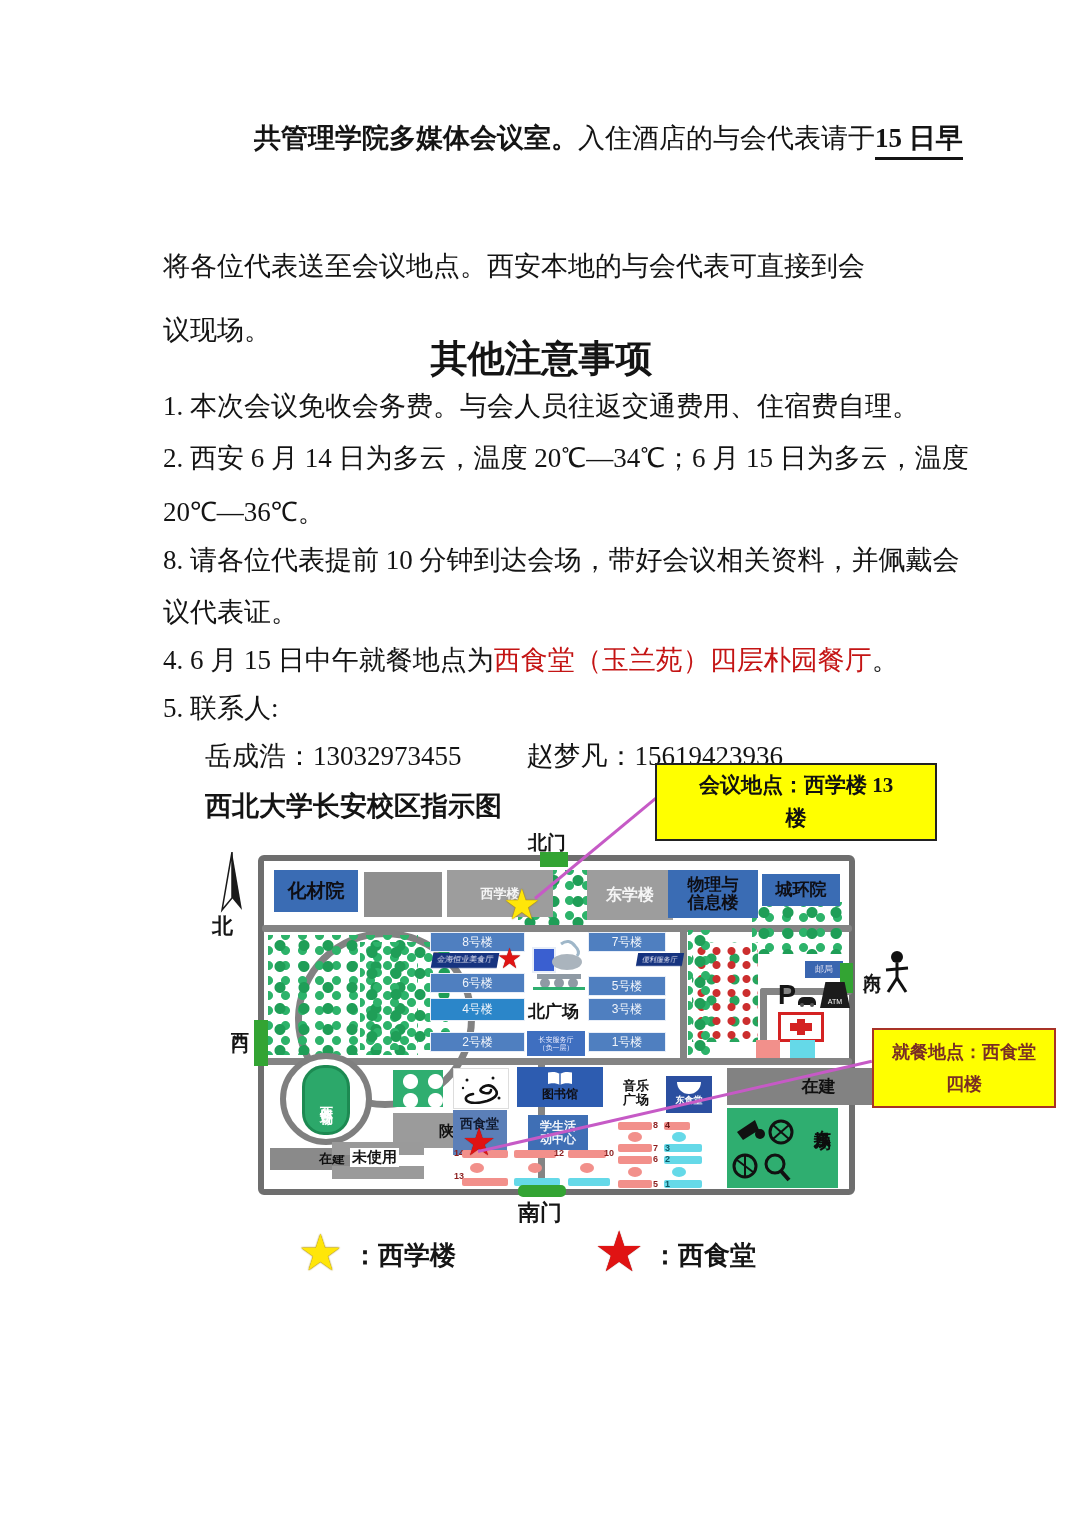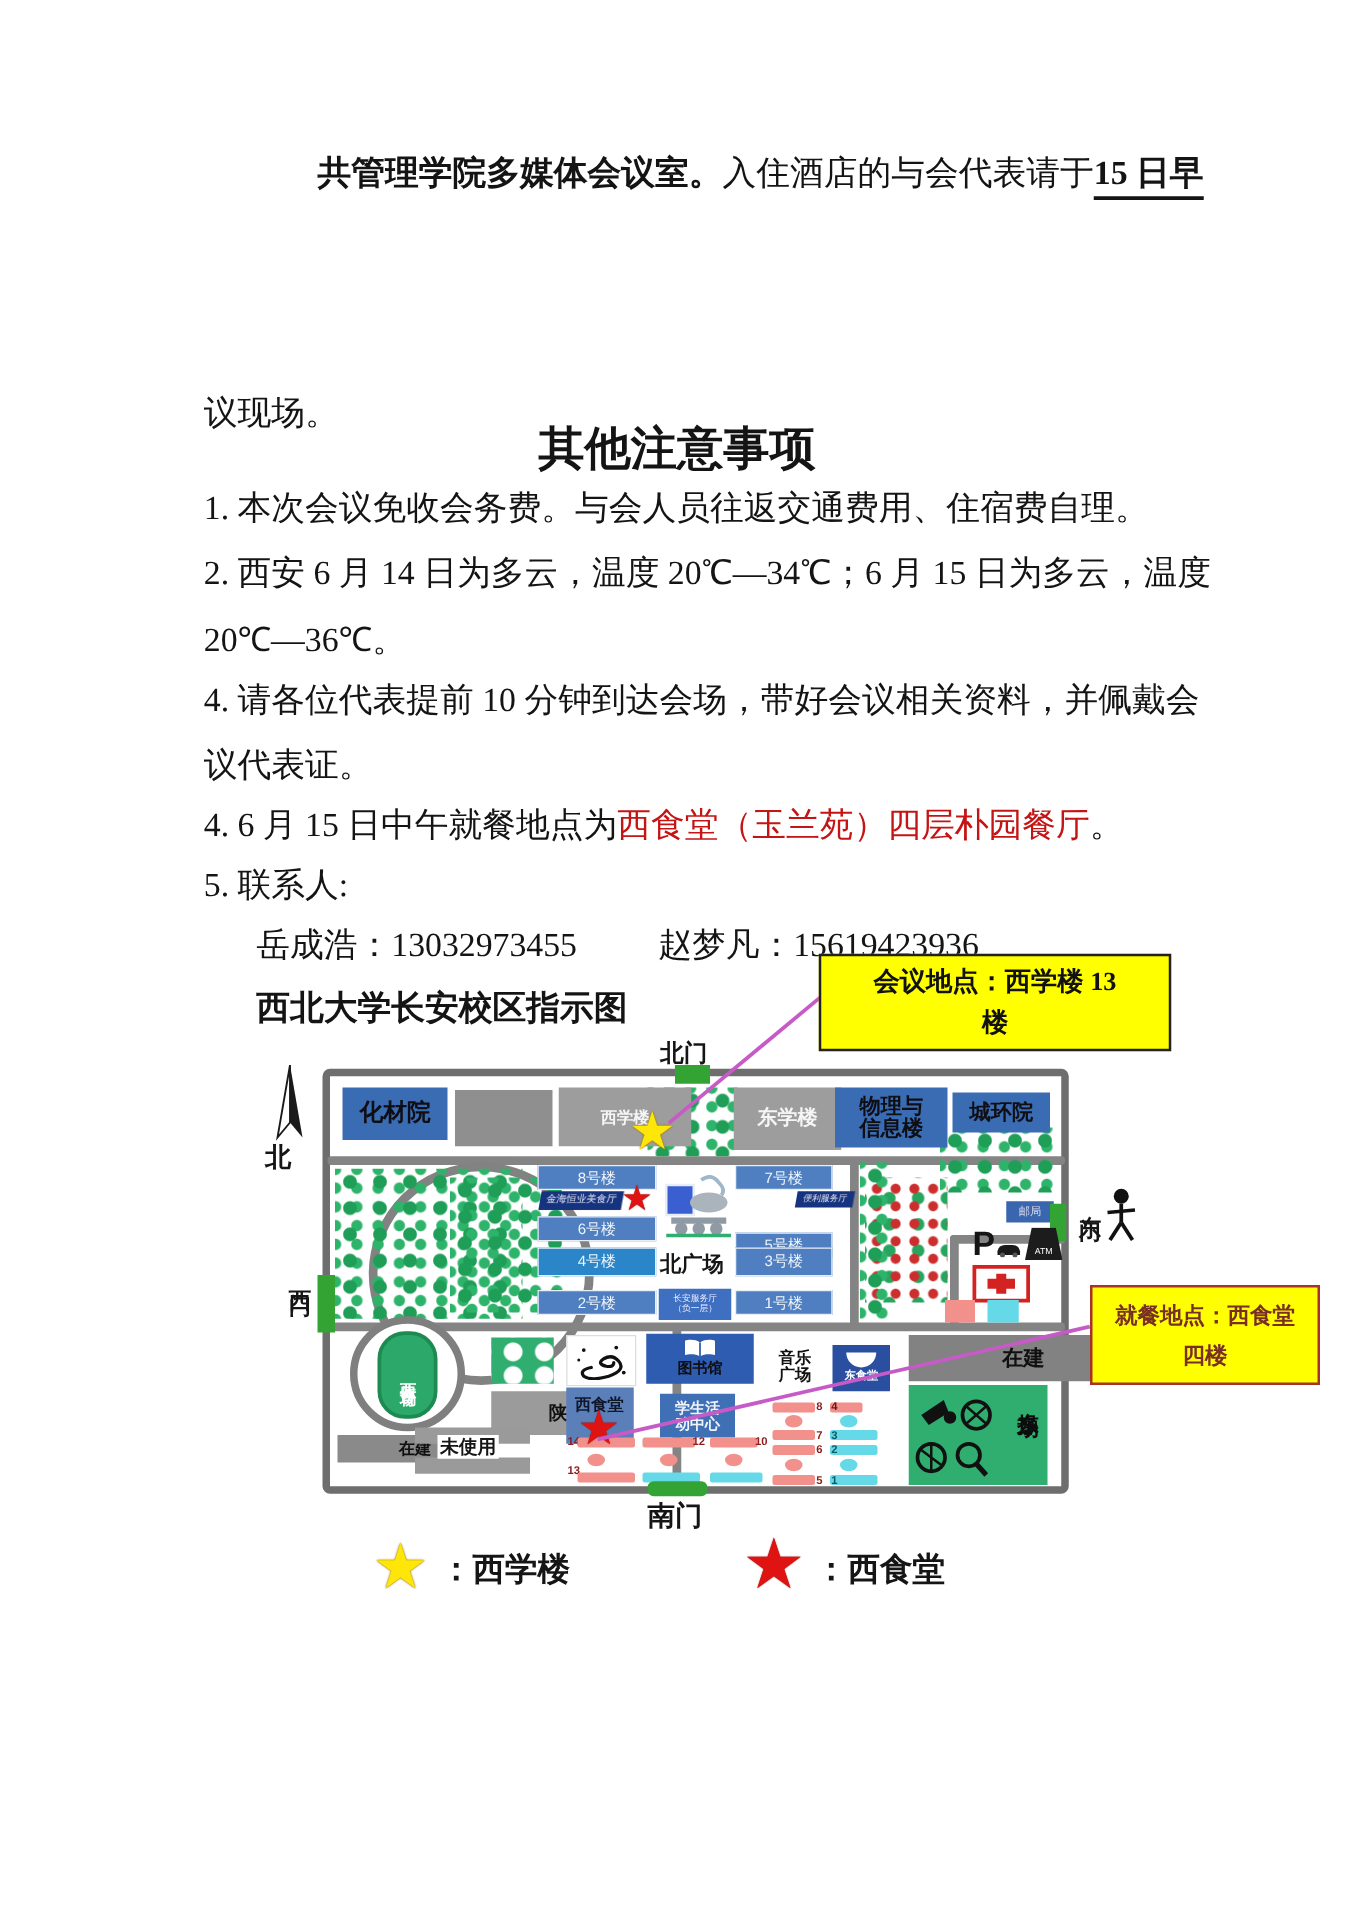--- a/index.html
+++ b/index.html
@@ -48,28 +48,29 @@
   .vtext{writing-mode:vertical-rl;letter-spacing:2px;}
 </style>
 </head>
 <body>
 
 <div id="page">
 
   <div class="line" style="left:254px;top:120px;">
     <span class="bold">共管理学院多媒体会议室。</span><span>入住酒店的与会代表请于</span><span class="bold ul">15 日早</span>
   </div>
+  <div class="line" style="left:163px;top:248px;">将各位代表送至会议地点。西安本地的与会代表可直接到会</div>
   <div class="line" style="left:163px;top:312px;">议现场。</div>
 
   <div class="line bold" style="left:163px;top:334px;width:757px;text-align:center;font-size:37px;">其他注意事项</div>
 
   <div class="line" style="left:163px;top:388px;">1. 本次会议免收会务费。与会人员往返交通费用、住宿费自理。</div>
   <div class="line" style="left:163px;top:440px;">2. 西安 6 月 14 日为多云，温度 20℃—34℃；6 月 15 日为多云，温度</div>
   <div class="line" style="left:163px;top:492px;">20℃—36℃。</div>
-  <div class="line" style="left:163px;top:542px;">4. 请各位代表提前 10 分钟到达会场，带好会议相关资料，并佩戴会</div>
+  <div class="line" style="left:163px;top:542px;">8. 请各位代表提前 10 分钟到达会场，带好会议相关资料，并佩戴会</div>
   <div class="line" style="left:163px;top:594px;">议代表证。</div>
   <div class="line" style="left:163px;top:642px;">
     <span>4. 6 月 15 日中午就餐地点为</span><span class="red">西食堂（玉兰苑）四层朴园餐厅</span><span>。</span>
   </div>
   <div class="line" style="left:163px;top:690px;">5. 联系人:</div>
   <div class="line" style="left:205px;top:738px;">
     <span>岳成浩：13032973455</span><span style="display:inline-block;width:65px;"></span><span>赵梦凡：15619423936</span>
   </div>
 
   <div class="line bold" style="left:205px;top:788px;font-size:27px;">西北大学长安校区指示图</div>
@@ -137,21 +138,21 @@
 
     <div class="mb tb" style="left:230px;top:102px;width:93px;height:18px;">8号楼</div>
     <div class="mb banner" style="left:232px;top:123px;width:66px;height:15px;">金海恒业美食厅</div>
     <span class="star rstar" style="left:297px;top:115px;font-size:28px;z-index:5;">★</span>
     <div class="mb tb" style="left:230px;top:143px;width:93px;height:18px;">6号楼</div>
     <div class="mb tbd" style="left:230px;top:168px;width:93px;height:21px;">4号楼</div>
     <div class="mb tb" style="left:230px;top:202px;width:93px;height:18px;">2号楼</div>
 
     <div class="mb tb" style="left:388px;top:102px;width:76px;height:18px;">7号楼</div>
     <div class="mb banner" style="left:437px;top:123px;width:46px;height:13px;font-size:7px;">便利服务厅</div>
-    <div class="mb tb" style="left:388px;top:156px;width:76px;height:18px;">5号楼</div>
+    <div class="mb tb" style="left:388px;top:146px;width:76px;height:18px;">5号楼</div>
     <div class="mb tb" style="left:388px;top:168px;width:76px;height:21px;">3号楼</div>
     <div class="mb tb" style="left:388px;top:202px;width:76px;height:18px;">1号楼</div>
 
     <div class="mb" style="left:327px;top:201px;width:58px;height:25px;background:#3f6fc0;color:#eef;
          font-size:7px;flex-direction:column;filter:blur(.3px);">
       <span>长安服务厅</span>
       <span>（负一层）</span>
     </div>
     <span class="abs" style="left:331px;top:108px;">
       <svg width="54" height="52" viewBox="0 0 54 52">

